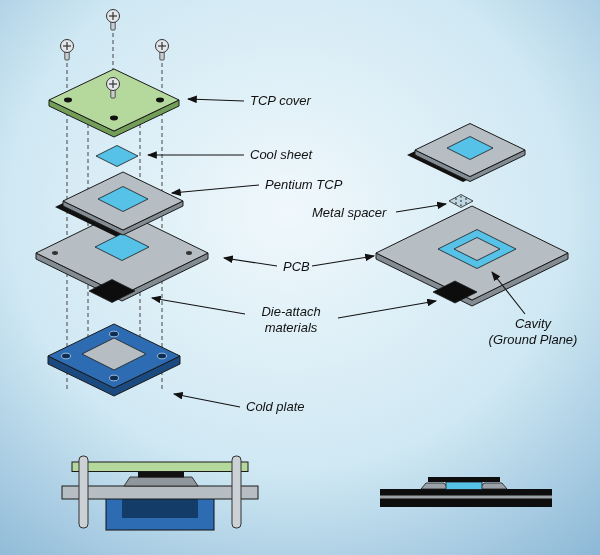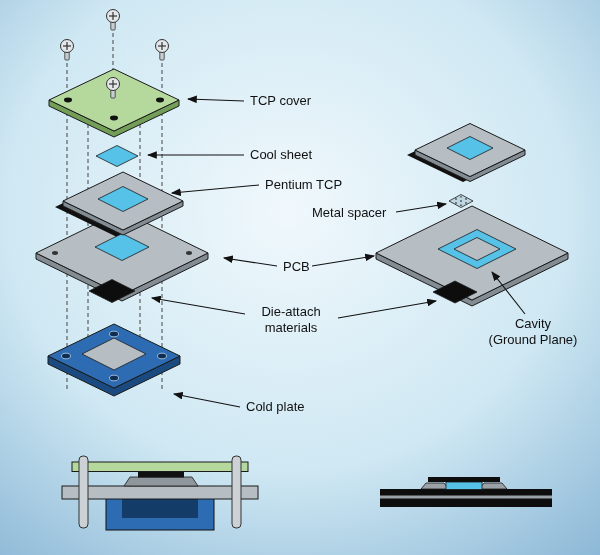--- a/index.html
+++ b/index.html
@@ -1,17 +1,17 @@
 <!DOCTYPE html>
 <html><head>
 <meta charset="utf-8">
 <style>
   html, body { margin: 0; padding: 0; }
   body { width: 600px; height: 555px; overflow: hidden; }
-  .stage { width: 568px; height: 555px; position: relative; }
+  .stage { width: 568px; height: 555px; position: relative; font-style: italic; }
   svg { display: block; }
   svg text {
     font-family: "Liberation Sans", sans-serif;
     font-size: 13px;
     fill: #111;
   }
   .plate { stroke: #1a1a1a; stroke-width: 1; }
   .thin { stroke: #1a1a1a; stroke-width: 0.8; }
   .leader { stroke: #111; stroke-width: 1.1; fill: none; }
   .dash { stroke: #444; stroke-width: 1; stroke-dasharray: 4 3; }

